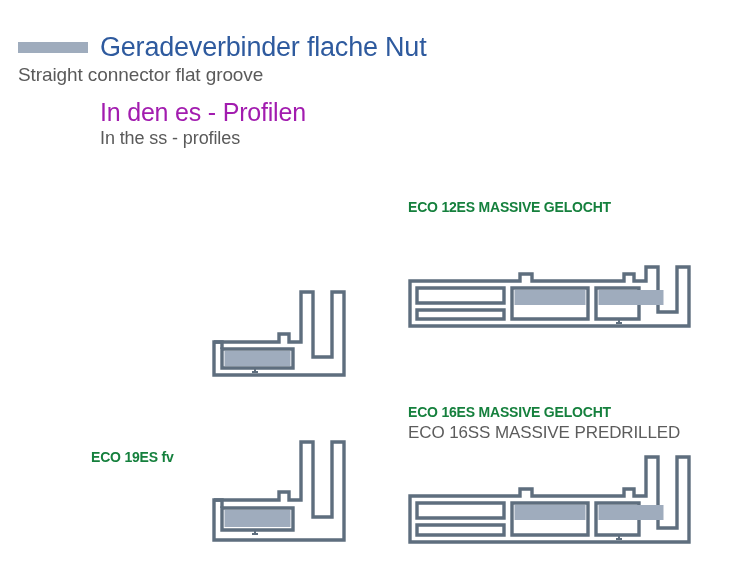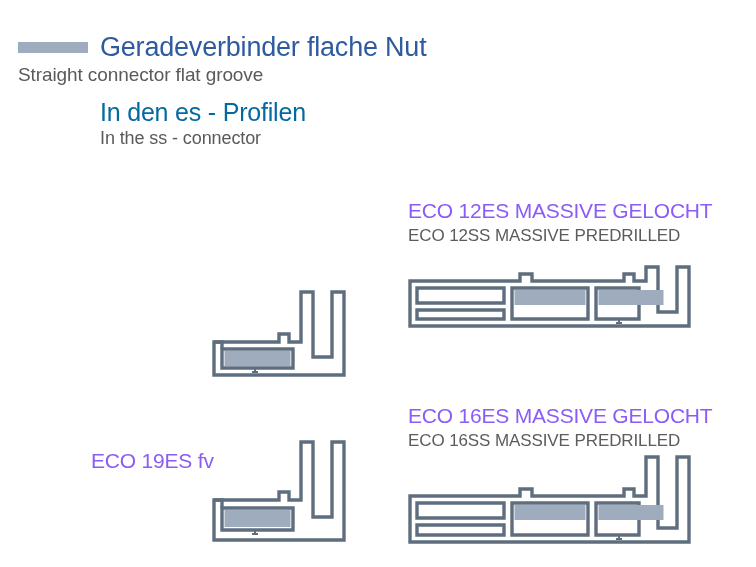--- a/index.html
+++ b/index.html
@@ -55,21 +55,21 @@
     color: #5A5A5A;
     font-size: 19px;
     font-weight: 400;
     line-height: 1.15;
     letter-spacing: -0.1px;
     white-space: nowrap;
   }
   .legend-title2 {
     margin-left: 82px;
     margin-top: 13px;
-    color: #0369a1;
+    color: #a21caf;
     font-size: 25px;
     font-weight: 400;
     line-height: 1.05;
     letter-spacing: -0.2px;
     white-space: nowrap;
   }
   .legend-sub2 {
     margin-left: 82px;
     margin-top: 3px;
     color: #5A5A5A;
@@ -78,23 +78,23 @@
     line-height: 1.15;
     letter-spacing: -0.1px;
     white-space: nowrap;
   }
 
   
   .item {
     position: absolute;
   }
   .item-title {
-    color: #8b5cf6;
-    font-weight: 400;
-    font-size: 21px;
+    color: #15803d;
+    font-weight: 700;
+    font-size: 14px;
     line-height: 1.08;
     letter-spacing: -0.2px;
     white-space: nowrap;
   }
   .item-subtitle {
     color: #5C5C5C;
     font-weight: 400;
     font-size: 17px;
     line-height: 1.15;
     letter-spacing: -0.1px;
@@ -124,21 +124,21 @@
 
 <div class="stage">
 
   <div class="legend-block">
     <div class="legend-row">
       <div class="legend-swatch"></div>
       <div class="legend-title">Geradeverbinder flache Nut</div>
     </div>
     <div class="legend-sub">Straight connector flat groove</div>
     <div class="legend-title2">In den es - Profilen</div>
-    <div class="legend-sub2">In the ss - connector</div>
+    <div class="legend-sub2">In the ss - profiles</div>
   </div>
 
 
   <div class="item-figure" id="fig-16es">
     <svg width="155" height="92" viewBox="0 0 155 92" xmlns="http://www.w3.org/2000/svg">
       <g fill="none" stroke="#5E6E7E" stroke-width="3.4" stroke-linejoin="miter" stroke-linecap="butt">
 
         <path d="M9,55 L9,88 L139,88 L139,5 L127,5 L127,70 L108,70 L108,5 L96,5
                  L96,55 L84,55 L84,47 L74,47 L74,55 L9,55 Z"></path>
 
@@ -165,21 +165,20 @@
         <path d="M17,71 L17,93 L88,93 L88,71 Z"></path>
         <path d="M9,63 L17,63 L17,71"></path>
       </g>
       <rect x="20" y="73.5" width="65" height="16" fill="#9FACBD" stroke="#9FACBD" stroke-width="1"></rect>
       <path d="M50,93 L50,97 M47,97 L53,97" stroke="#5E6E7E" stroke-width="2" fill="none"></path>
     </svg>
   </div>
 
   <div class="item" id="item-12es-massive">
     <div class="item-title">ECO 12ES MASSIVE GELOCHT</div>
-    <div class="item-subtitle">ECO 12SS MASSIVE PREDRILLED</div>
   </div>
 
   <div class="item-figure" id="fig-12es-massive">
     <svg width="295" height="72" viewBox="0 0 295 72" xmlns="http://www.w3.org/2000/svg">
       <g fill="none" stroke="#5E6E7E" stroke-width="3.4" stroke-linejoin="miter" stroke-linecap="butt">
 
         <path d="M4,19 L4,64 L283,64 L283,5 L271,5 L271,50 L252,50 L252,5 L240,5
                  L240,19 L228,19 L228,12 L218,12 L218,19 L126,19 L126,12 L114,12
                  L114,19 L4,19 Z"></path>
 

